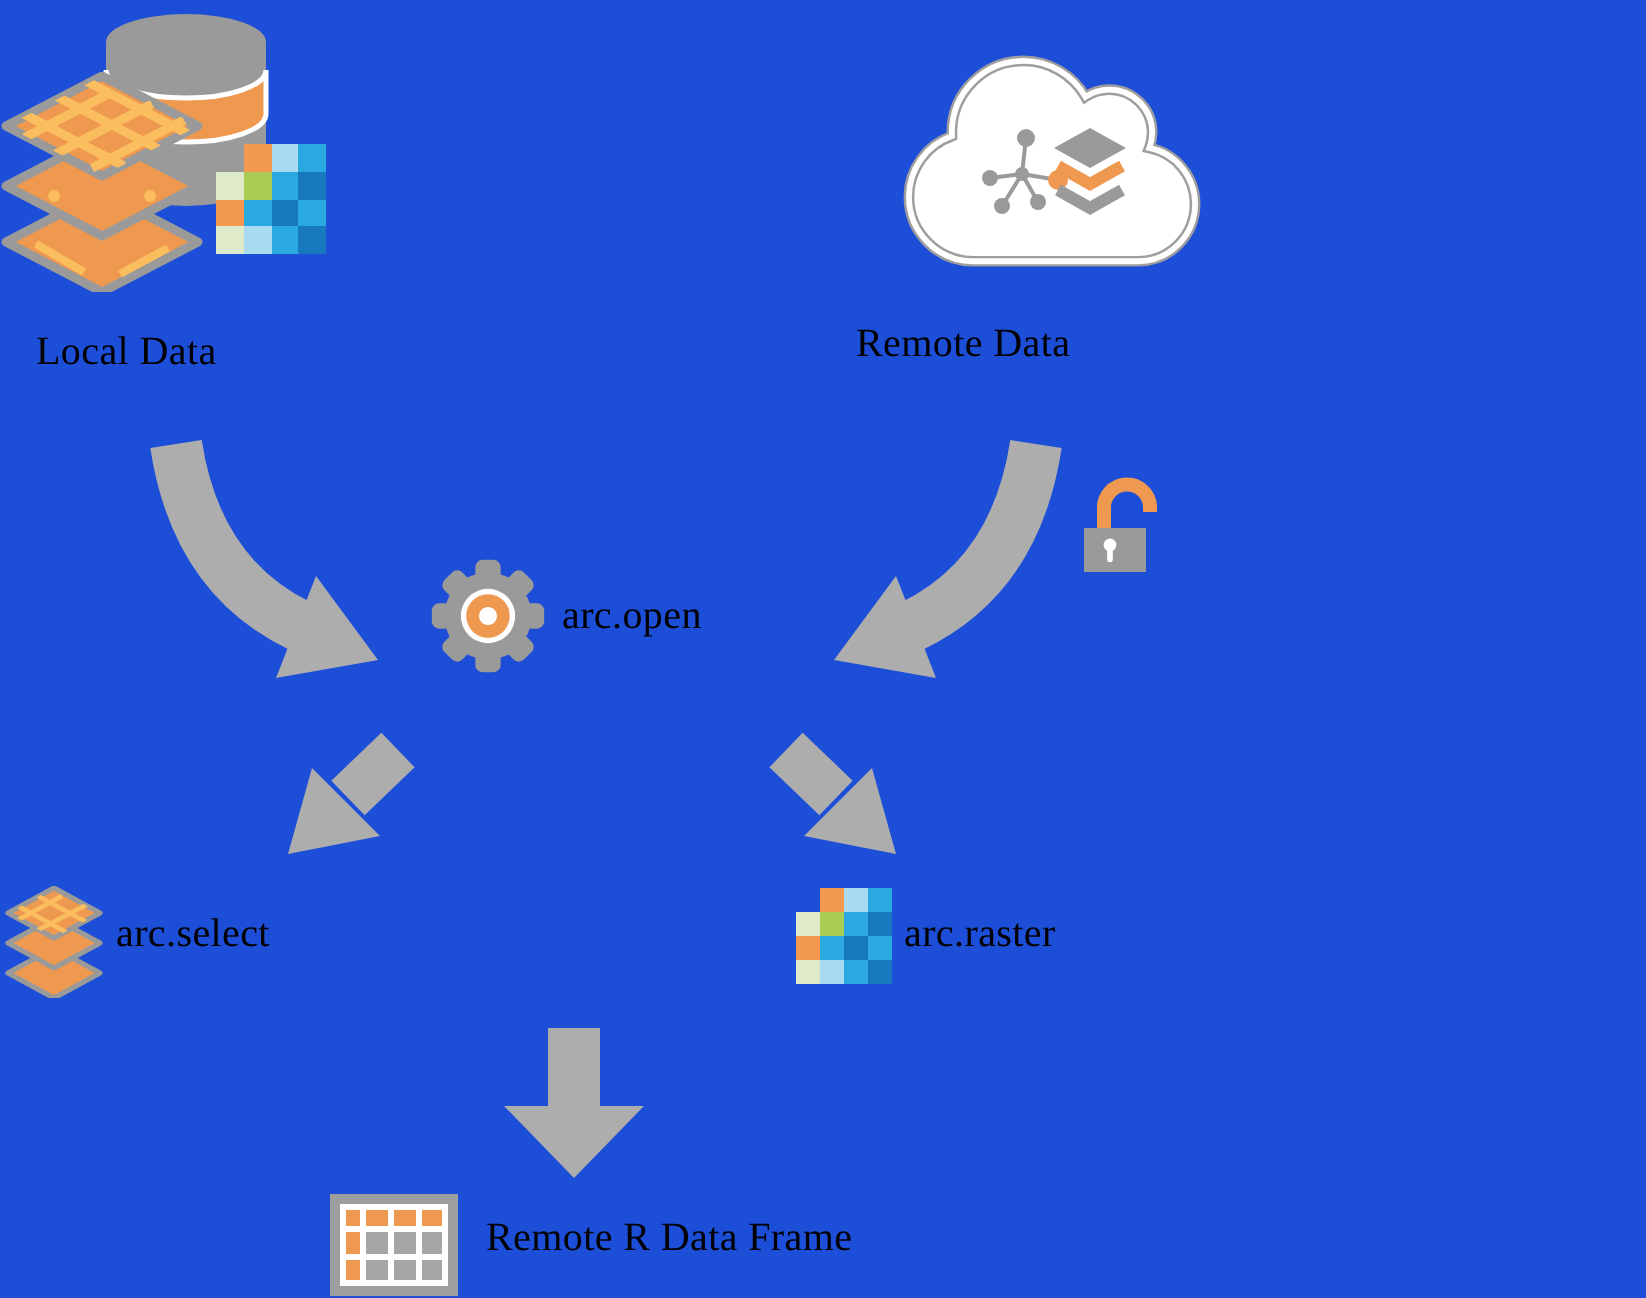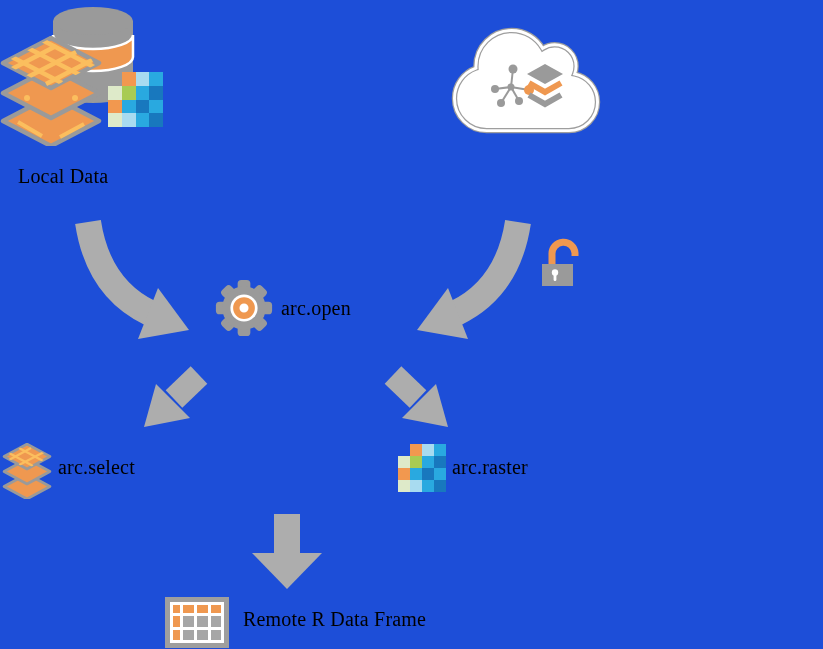--- a/index.html
+++ b/index.html
@@ -97,20 +97,21 @@
     <circle cx="13" cy="41" r="4" fill="#9A9A9A"></circle>
     <circle cx="31" cy="39" r="4" fill="#9A9A9A"></circle>
     <circle cx="41" cy="28" r="5" fill="#EF9850"></circle>
 
     <g>
       <path d="M57,2 L75,12 L57,22 L39,12 Z" fill="#9A9A9A"></path>
       <polyline points="41,21 57,30 73,21" fill="none" stroke="#EF9850" stroke-width="6"></polyline>
       <polyline points="41,33 57,42 73,33" fill="none" stroke="#9A9A9A" stroke-width="6"></polyline>
     </g>
   </svg>
+  <div class="lbl" style="left:428px;top:160px;">Remote Data</div>
 
   <svg class="abs" style="left:0;top:0;" width="823" height="649" viewBox="0 0 823 649" fill="#ADADAD">
     <g>
       <path d="M88,222 Q98,288 150,313" fill="none" stroke="#ADADAD" stroke-width="26"></path>
       <polygon points="189,330 138,339 158,288"></polygon>
     </g>
     <g>
       <path d="M518,222 Q508,288 456,313" fill="none" stroke="#ADADAD" stroke-width="26"></path>
       <polygon points="417,330 468,339 448,288"></polygon>
     </g>

